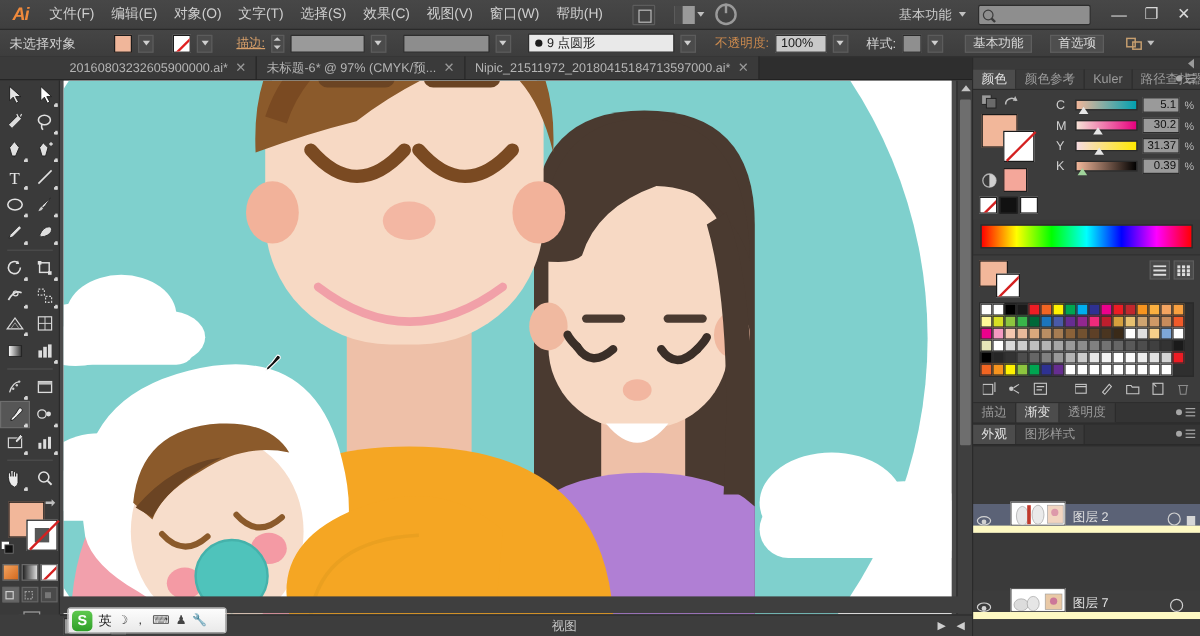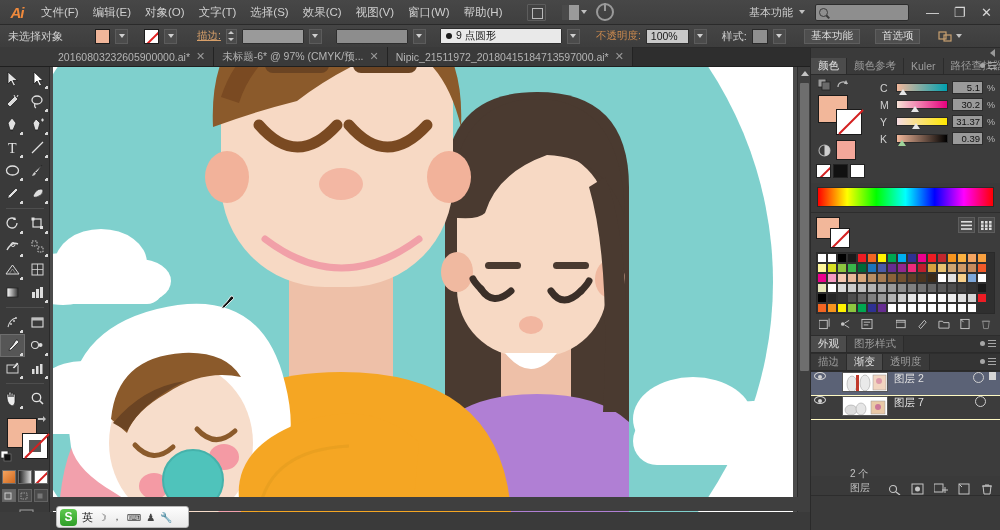--- a/index.html
+++ b/index.html
@@ -261,22 +261,22 @@
   
   .sw-topbar{display:flex;align-items:flex-start;justify-content:space-between;}
   .sw-viewbtns{display:flex;gap:3px;}
   .vb{width:17px;height:16px;background:#4a4a4a;border:1px solid #5d5d5d;display:flex;align-items:center;justify-content:center;}
   .sw-grid{ display:grid; grid-template-columns:repeat(17,10px); grid-auto-rows:10px; gap:0;
             border:1px solid #2a2a2a; margin-top:3px; background:#2f2f2f; }
   .sw-grid div{ width:10px;height:10px; border:0.5px solid #2f2f2f;}
   .sw-footer{display:flex;align-items:center;gap:9px;margin-top:4px;padding:0 3px;color:#bdbdbd;}
 
   
-  .layerrow{ display:flex;align-items:flex-start; height:24px; border-bottom:1px solid #fef9c3;
-             background:#3c3c3c; }
+  .layerrow{ display:flex;align-items:flex-end; height:24px; border-bottom:6px solid #fef9c3;
+             background:#3c3c3c;margin-top:48px; }
   .layerrow.sel{ background:#5b6276; }
   .eye{ width:18px; display:flex;align-items:center;justify-content:center;}
   .eyeshape{width:12px;height:8px;border:1.3px solid #d2d2d2;border-radius:50% 50%;position:relative;}
   .eyeshape::after{content:"";position:absolute;left:3.4px;top:1.6px;width:4px;height:4px;border-radius:50%;background:#d2d2d2;}
   .lock{ width:13px; }
   .lthumb{ width:46px;height:20px; background:#fff; border:1px solid #565656; overflow:hidden;}
   .lname{ flex:1; padding-left:6px; font-size:10.5px; color:#e0e0e0;}
   .ltarget{ width:22px; display:flex;align-items:center;justify-content:center;}
   .tcircle{width:11px;height:11px;border-radius:50%;border:1.6px solid #d0d0d0;}
   .lsel{ width:9px; }
@@ -804,20 +804,37 @@
 
     <div class="vscroll">
       <div class="ar up"></div>
       <div class="thumb"></div>
       <div class="ar dn"></div>
     </div>
   </div>
 
   <div class="hscroll"></div>
 
+  <div class="statusbar">
+    <div class="zoomfield">357.66%</div>
+    <div class="zoom-dd">
+        <div class="arrow-dn"></div>
+      </div>
+    <div class="navbtns">
+      <span>|◀</span>
+      <span>◀</span>
+      <span>▶</span>
+      <span>▶|</span>
+    </div>
+    <div class="status-mid">视图</div>
+    <div class="status-arrows">
+      <span>▶</span>
+      <span>◀</span>
+    </div>
+  </div>
 
   <div class="taskbar"></div>
 
   <div class="ime">
     <div class="ime-s">S</div>
     <span class="ime-t">英</span>
     <span class="ime-i">☽</span>
     <span class="ime-i">，</span>
     <span class="ime-i">⌨</span>
     <span class="ime-i">♟</span>
@@ -1078,34 +1095,34 @@
           <svg width="13" height="12" viewBox="0 0 13 12">
               <path d="M3 3 h7 l-1 8 h-5z" fill="none" stroke="#8c8c8c" stroke-width="1"></path>
               <path d="M2 3 h9" stroke="#8c8c8c" stroke-width="1"></path>
             </svg>
         </div>
       </div>
     </div>
 
     <div class="panel">
       <div class="ptabs">
-        <div class="ptab active">外观</div>
-        <div class="ptab">图形样式</div>
+        <div class="ptab">描边</div>
+        <div class="ptab active">渐变</div>
+        <div class="ptab">透明度</div>
         <div class="pmenu">
             <span class="dot"></span>
             <span class="lines"></span>
           </div>
       </div>
     </div>
 
     <div class="panel">
       <div class="ptabs">
-        <div class="ptab">描边</div>
-        <div class="ptab active">渐变</div>
-        <div class="ptab">透明度</div>
+        <div class="ptab active">外观</div>
+        <div class="ptab">图形样式</div>
         <div class="pmenu">
             <span class="dot"></span>
             <span class="lines"></span>
           </div>
       </div>
     </div>
 
     <div class="panel">
 
       <div class="layerrow sel">

